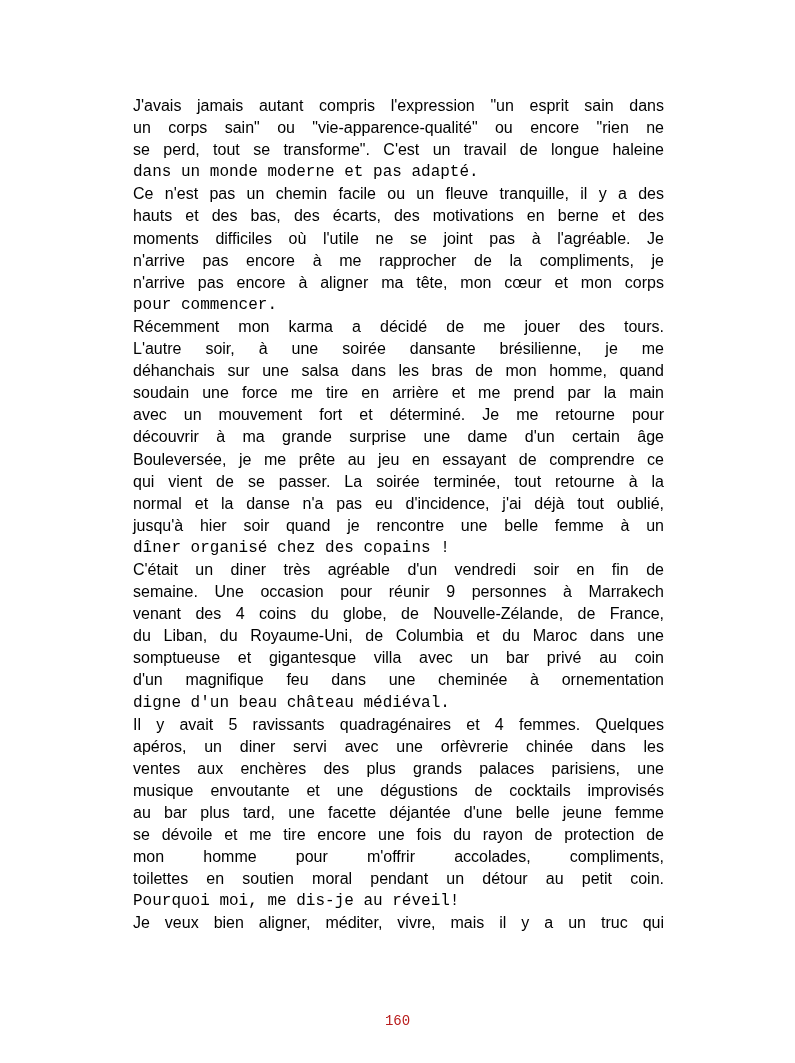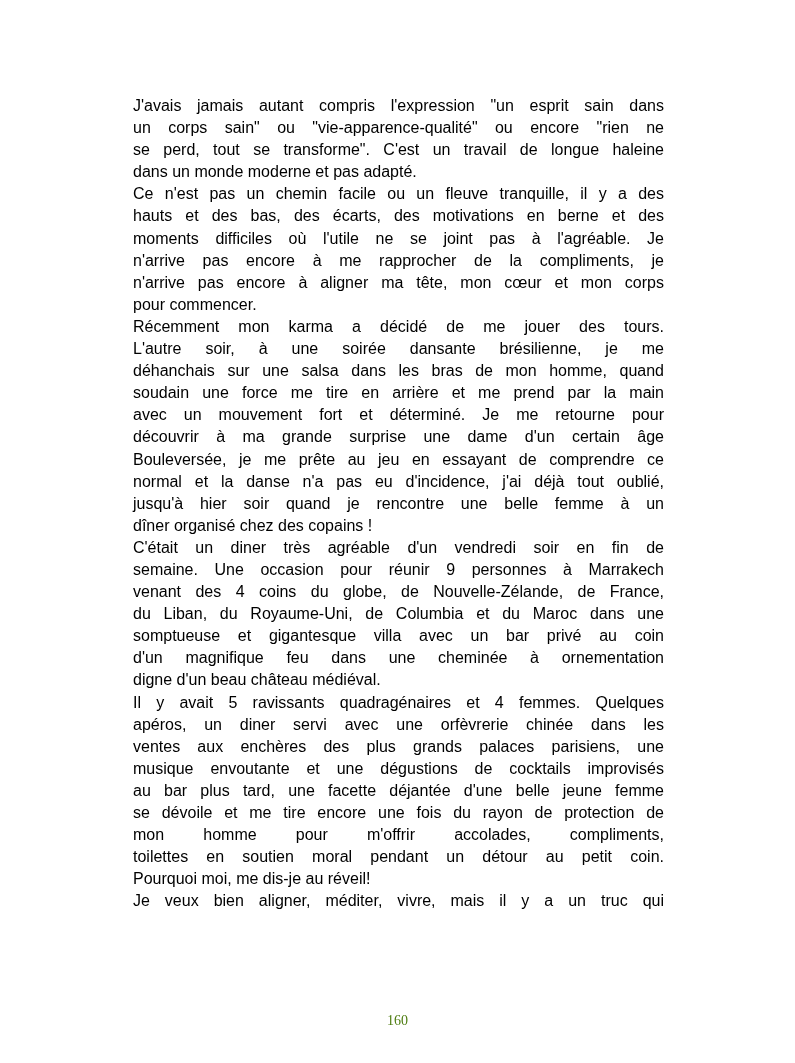--- a/index.html
+++ b/index.html
@@ -29,30 +29,31 @@
       margin: 0;
       padding: 0;
     }
     .line {
       text-align: justify;
       text-align-last: justify;
       white-space: normal;
     }
     .line.last {
       text-align-last: left;
+      font-family: Liberation Mono, monospace;
     }
     .page-number {
       position: absolute;
       top: 1013px;
       left: 0;
       width: 100%;
       text-align: center;
-      font-family: Liberation Serif, serif;
+      font-family: Liberation Mono, monospace;
       font-size: 14px;
-      color: #4d7c0f;
+      color: #b91c1c;
     }
   </style>
 </head>
 <body>
 
 <div class="page">
   <div class="text-block">
       <div class="paragraph">
         <div class="line">J'avais jamais autant compris l'expression "un esprit sain dans</div>
         <div class="line">un corps sain" ou "vie-apparence-qualité" ou encore "rien ne</div>
@@ -70,20 +71,21 @@
       <div class="paragraph">
         <div class="line">Récemment mon karma a décidé de me jouer des tours.</div>
         <div class="line">L'autre soir, à une soirée dansante brésilienne, je me</div>
         <div class="line">déhanchais sur une salsa dans les bras de mon homme, quand</div>
         <div class="line">soudain une force me tire en arrière et me prend par la main</div>
         <div class="line">avec un mouvement fort et déterminé. Je me retourne pour</div>
         <div class="line">découvrir à ma grande surprise une dame d'un certain âge</div>
       </div>
       <div class="paragraph">
         <div class="line">Bouleversée, je me prête au jeu en essayant de comprendre ce</div>
+        <div class="line">qui vient de se passer. La soirée terminée, tout retourne à la</div>
         <div class="line">normal et la danse n'a pas eu d'incidence, j'ai déjà tout oublié,</div>
         <div class="line">jusqu'à hier soir quand je rencontre une belle femme à un</div>
         <div class="line last">dîner organisé chez des copains !</div>
       </div>
       <div class="paragraph">
         <div class="line">C'était un diner très agréable d'un vendredi soir en fin de</div>
         <div class="line">semaine. Une occasion pour réunir 9 personnes à Marrakech</div>
         <div class="line">venant des 4 coins du globe, de Nouvelle-Zélande, de France,</div>
         <div class="line">du Liban, du Royaume-Uni, de Columbia et du Maroc dans une</div>
         <div class="line">somptueuse et gigantesque villa avec un bar privé au coin</div>

